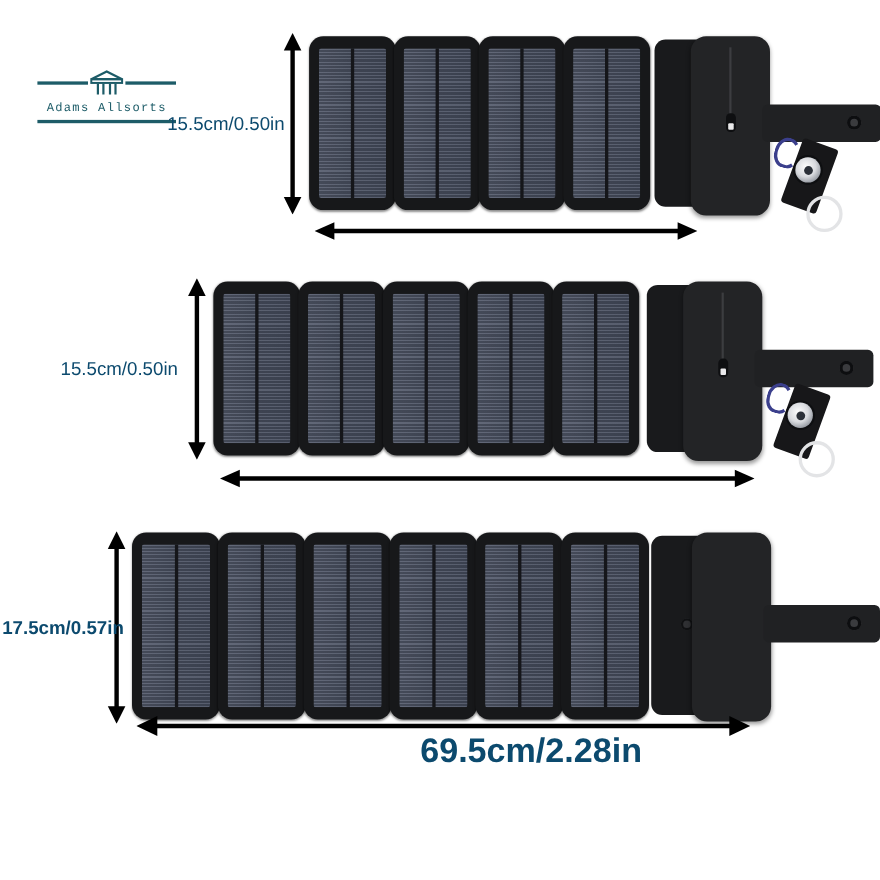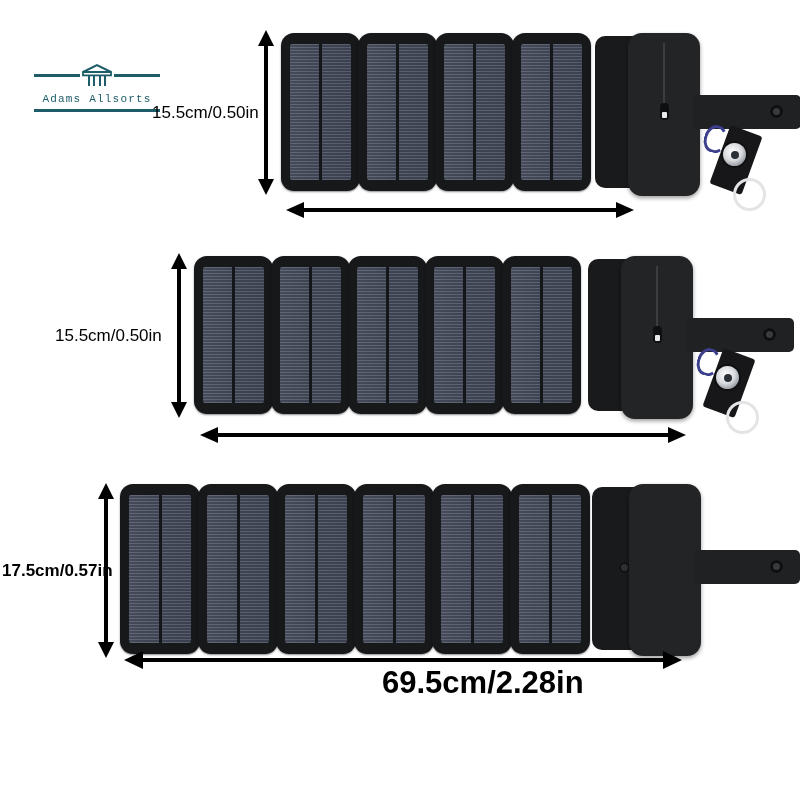--- a/index.html
+++ b/index.html
@@ -48,21 +48,21 @@
   .brand-underline {
     width: 100%;
     height: 3px;
     background: #1d5c68;
     margin-top: 4px;
   }
 
   
   .dim-label {
     position: absolute;
-    color: #000000;
+    color: #0c4a6e;
     white-space: nowrap;
     line-height: 1;
   }
   .dim-h { font-size: 17px; }
   .dim-w { font-size: 31px; }
 
   
   .arrow-v, .arrow-h { position: absolute; }
 
   

